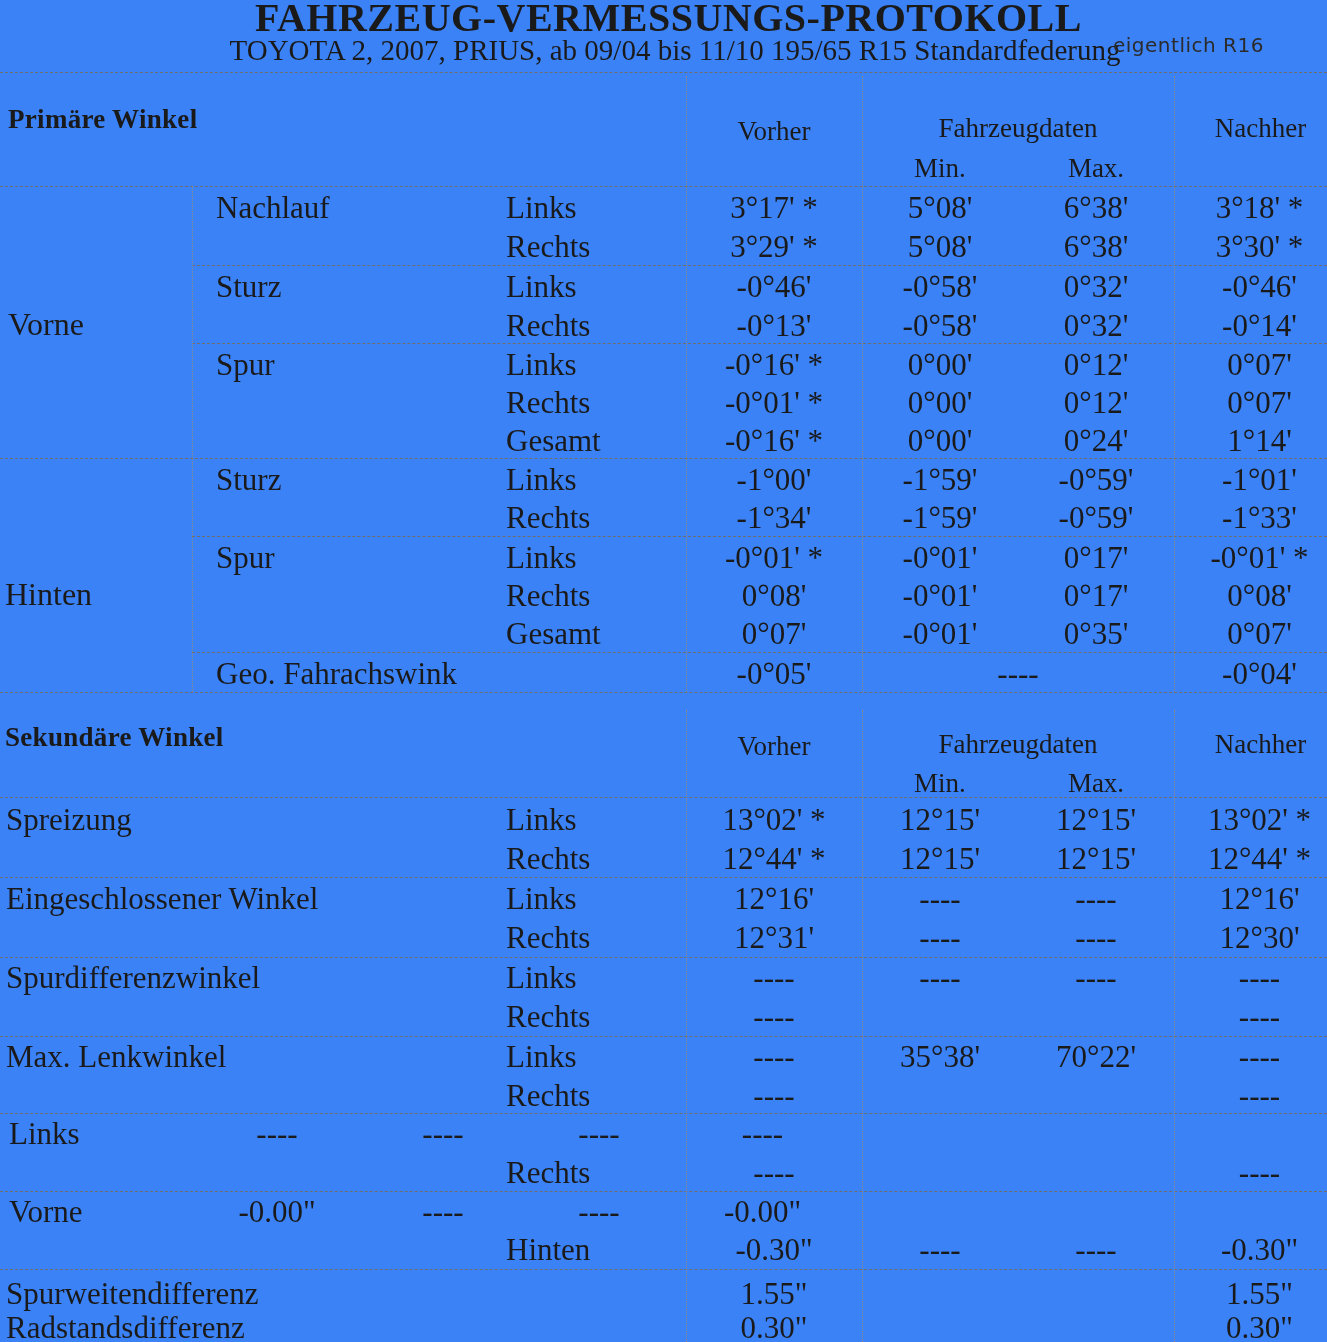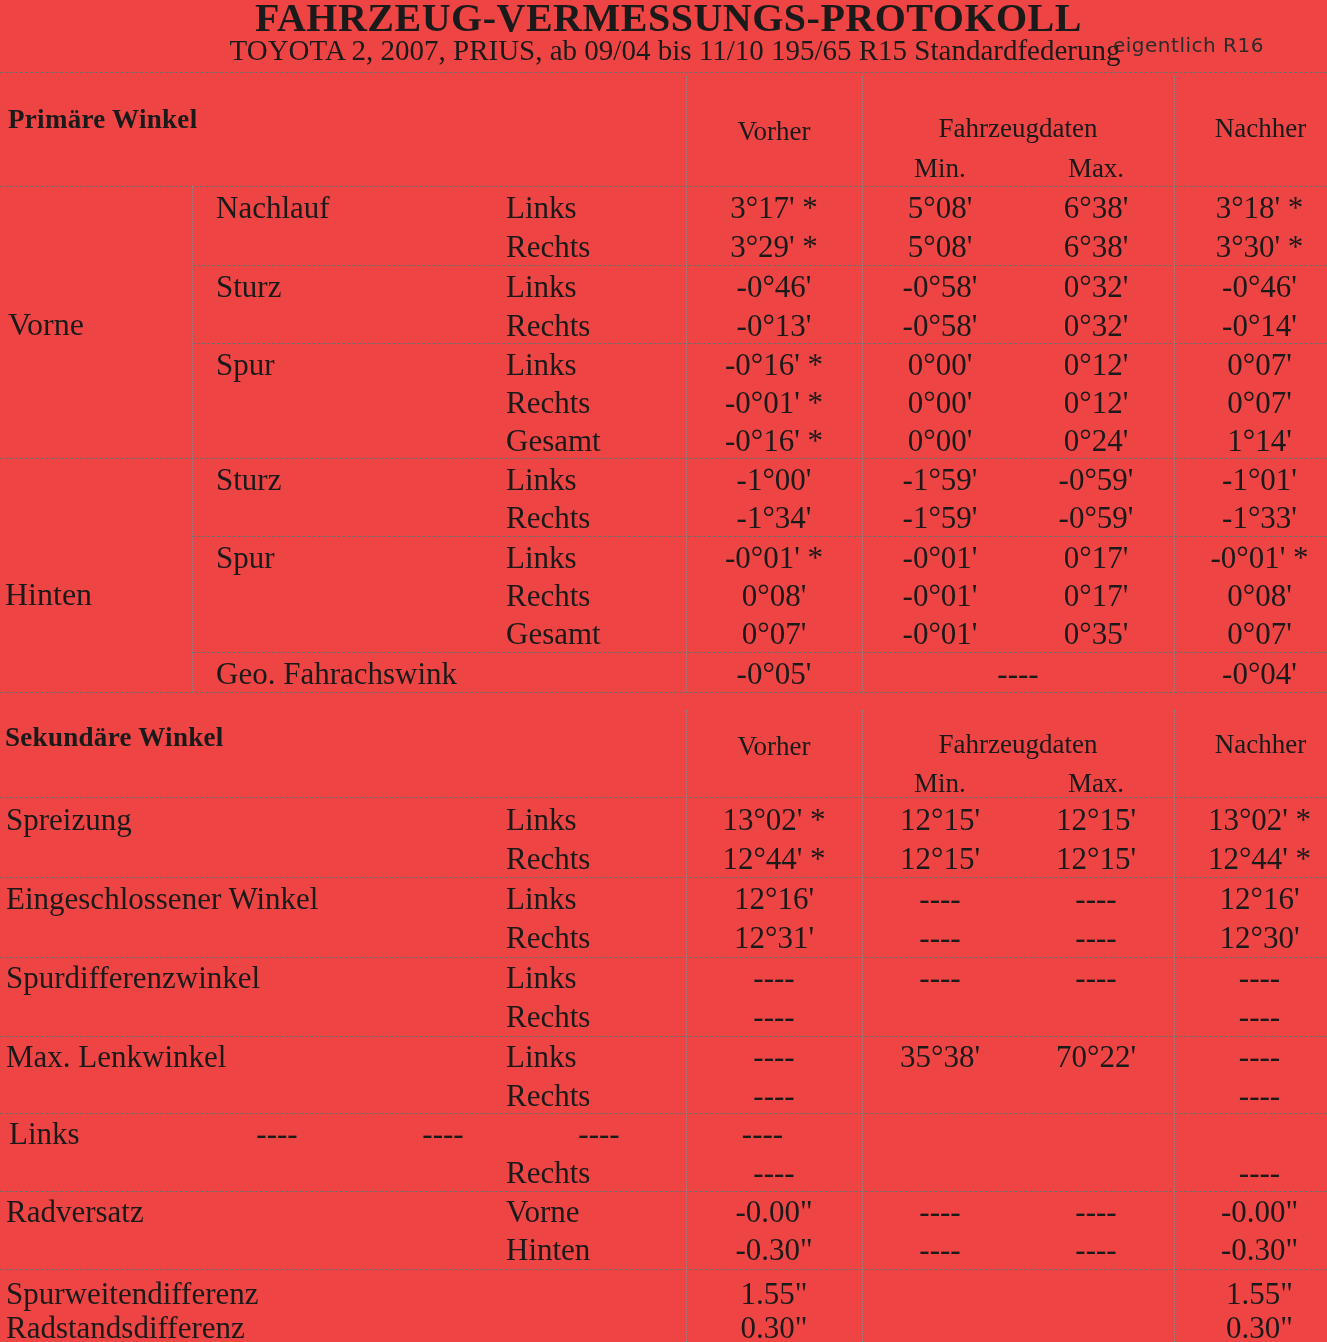--- a/index.html
+++ b/index.html
@@ -1,17 +1,17 @@
 <!DOCTYPE html>
 <html><head>
 <meta charset="utf-8">
 <style>
   html,body{margin:0;padding:0;background:#e8e8e8;}
   .page{
-    position:relative;width:1327px;height:1342px;background:#ef4444;
+    position:relative;width:1327px;height:1342px;background:#3b82f6;
     font-family:"Liberation Serif","DejaVu Serif",serif;color:#1a1a1a;
     overflow:hidden;margin:0 auto;
   }
   .abs{position:absolute;}
   .title{top:-6px;left:10px;width:1317px;text-align:center;font-size:40px;font-weight:700;letter-spacing:.5px;}
   .subtitle{top:34px;left:60px;width:1230px;text-align:center;font-size:29px;}
   .note{left:1113px;top:33px;font-family:"DejaVu Sans",sans-serif;font-size:20px;color:#2b2b2b;letter-spacing:.5px;}
   .sechead{font-size:27px;font-weight:700;letter-spacing:.3px;}
   .colhead{font-size:27px;text-align:center;}
   .grouplabel{font-size:32px;}
@@ -270,21 +270,20 @@
   </div>
   <div class="abs row" style="top:1153px">
     <div class="p2"></div>
     <div class="s">Rechts</div>
     <div class="cv">----</div>
     <div class="cm"></div>
     <div class="cx"></div>
     <div class="cn">----</div>
   </div>
   <div class="abs row" style="top:1192px">
-    <div class="p2">Radversatz</div>
     <div class="s">Vorne</div>
     <div class="cv">-0.00"</div>
     <div class="cm">----</div>
     <div class="cx">----</div>
     <div class="cn">-0.00"</div>
   </div>
   <div class="abs row" style="top:1230px">
     <div class="p2"></div>
     <div class="s">Hinten</div>
     <div class="cv">-0.30"</div>

